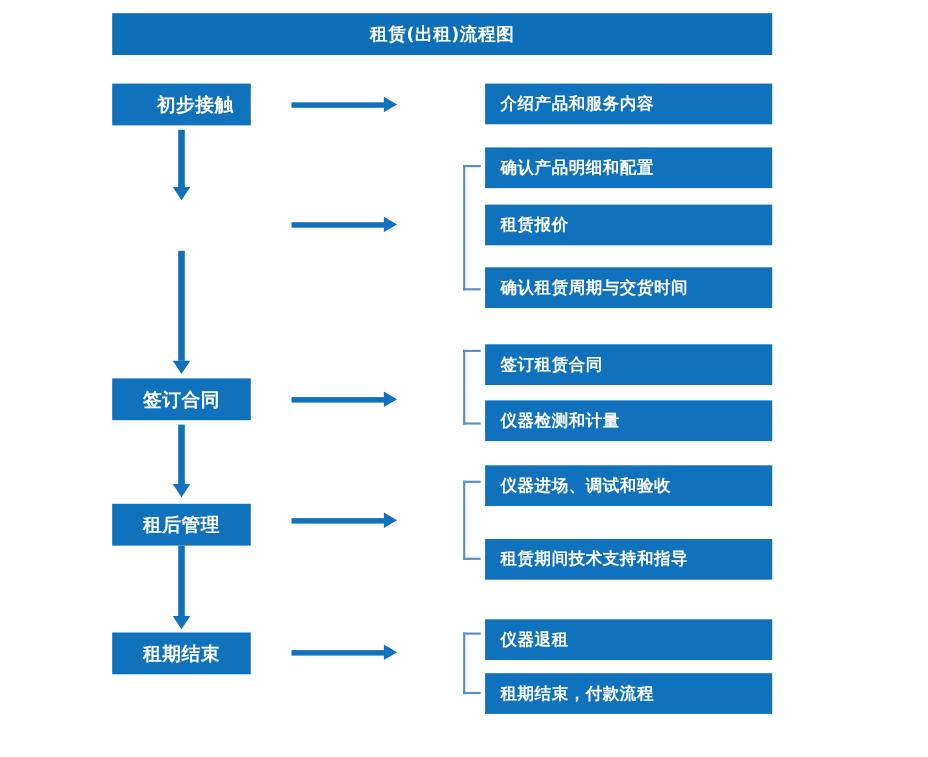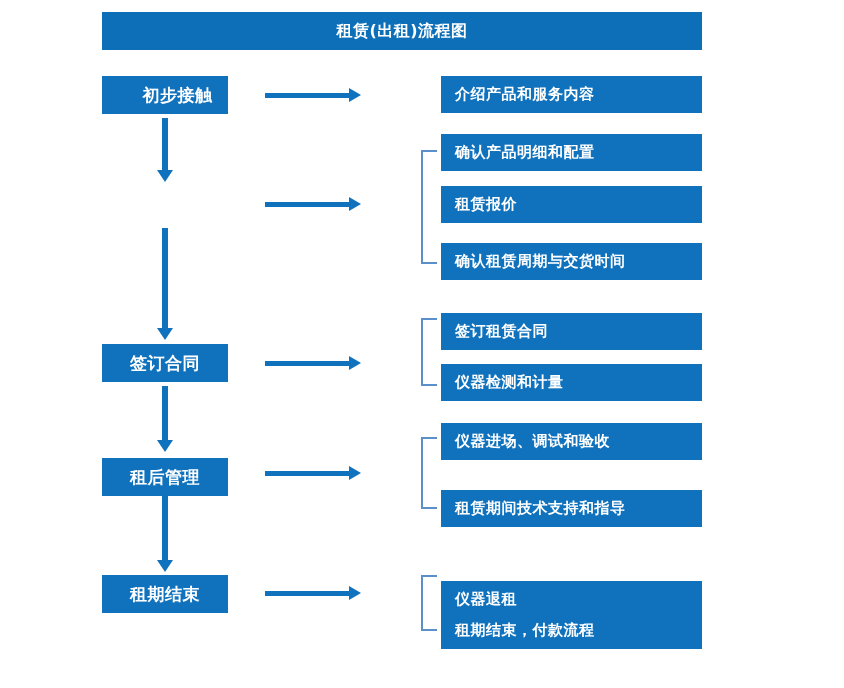--- a/index.html
+++ b/index.html
@@ -189,17 +189,17 @@
   <div class="box detail-box" style="top:243px;">确认租赁周期与交货时间</div>
 
   <div class="box detail-box" style="top:313px;">签订租赁合同</div>
 
   <div class="box detail-box" style="top:364px;">仪器检测和计量</div>
 
   <div class="box detail-box" style="top:423px;">仪器进场、调试和验收</div>
 
   <div class="box detail-box" style="top:490px;">租赁期间技术支持和指导</div>
 
-  <div class="box detail-box" style="top:581px;text-align:center;">仪器退租</div>
+  <div class="box detail-box" style="top:563px;text-align:center;">仪器退租</div>
 
   <div class="box detail-box" style="top:612px;">租期结束，付款流程</div>
 
 </div>
 
 </body></html>

